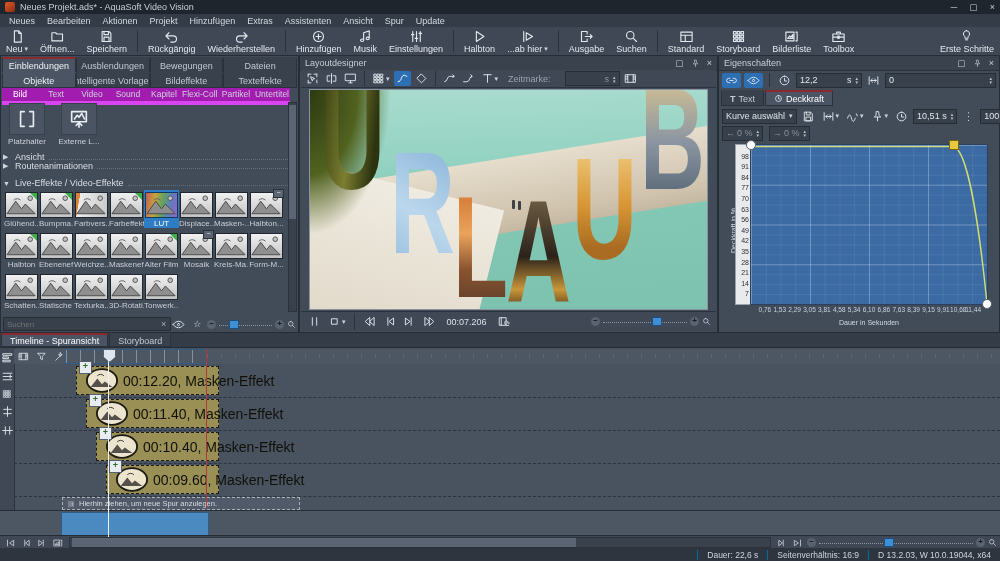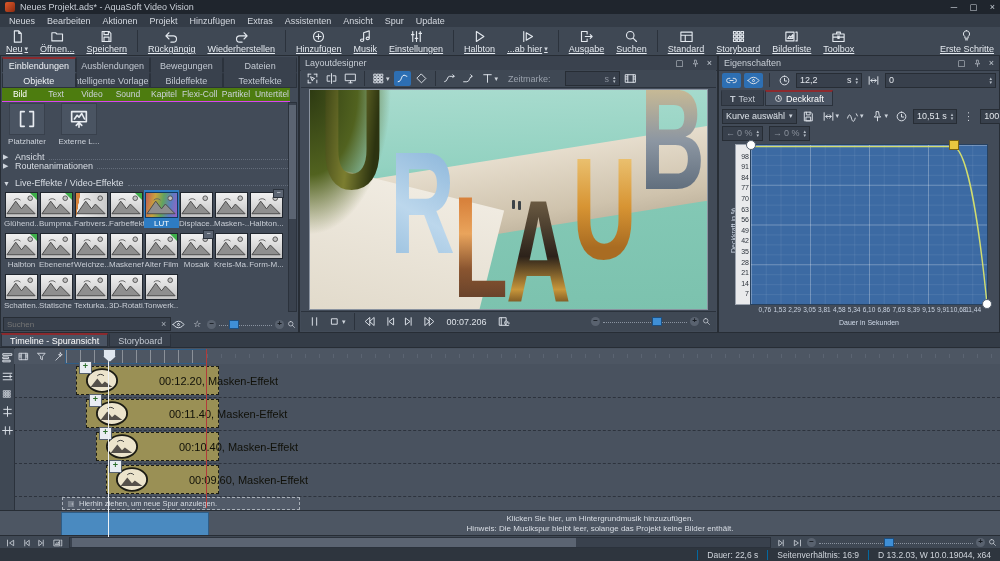--- a/index.html
+++ b/index.html
@@ -14,21 +14,21 @@
   .wincontrols span{cursor:default}
   .menubar{position:absolute;left:0;top:14px;right:0;height:13px;background:#343c47;
            display:flex;align-items:center;padding-left:3px;}
   .menu-item{padding:0 6px;color:#d4d9e0;}
   .toolbar{position:absolute;left:0;top:27px;right:0;height:28px;background:#3f4854;
            border-bottom:1px solid #272d35;display:flex;align-items:stretch;}
   .tgroup{display:flex;}
   .tsep{width:1px;background:#2b323c;margin:3px 4px;}
   .tbtn{display:flex;flex-direction:column;align-items:center;justify-content:space-between;
         padding:2px 6px 1px;color:#e4e9ef;white-space:nowrap;}
-  .tbtn .lbl{display:flex;align-items:center;gap:2px;font-size:9px;text-decoration:underline;}
+  .tbtn .lbl{display:flex;align-items:center;gap:2px;font-size:9px;}
   .arrow{font-size:7px;line-height:6px;color:#cfd5dd;}
   .helpbtn{margin-left:auto;}
   
   .panel{position:absolute;background:#424b58;border:1px solid #272d35;box-sizing:border-box;}
   .phead{height:14px;background:#3a424e;display:flex;align-items:center;padding:0 5px;
          color:#c7cdd5;font-size:9px;border-bottom:1px solid #2b323c;}
   .phead .picons{margin-left:auto;display:flex;gap:7px;align-items:center;color:#c7cdd5;}
   .field{display:inline-flex;align-items:center;gap:2px;background:#38404c;border:1px solid #272d35;
          height:13px;padding:0 3px;color:#e2e6ec;white-space:nowrap;}
   .field.disabled{color:#8a919c;}
@@ -36,22 +36,22 @@
   .ibtn{display:inline-flex;align-items:center;gap:1px;padding:0 2px;color:#dbe0e7;}
   .ibtn.blue{background:#2d6fb3;border-radius:2px;padding:1px 3px;}
   .vsep{width:1px;background:#2b323c;align-self:stretch;margin:1px 3px;}
   
   #leftpanel{left:0;top:55px;width:299px;height:278px;}
   .ltabs{position:absolute;left:1px;right:1px;display:flex;}
   .ltab{flex:1;display:flex;align-items:center;justify-content:center;background:#39414d;
         border:1px solid #2b323c;border-top:2px solid #39414d;color:#c3c9d2;height:13px;white-space:nowrap;overflow:hidden;}
   .ltab.active{background:#4a5463;color:#eef1f5;border-top:2px solid #8b2a2e;}
   .row2 .ltab.active{border-top:2px solid #4a5463;}
-  .lcats{position:absolute;left:1px;right:8px;top:32px;height:13px;display:flex;background:#4d7c0f;
-         border-bottom:1px solid #d946ef;}
+  .lcats{position:absolute;left:1px;right:8px;top:32px;height:13px;display:flex;background:#a21caf;
+         border-bottom:4px solid #d946ef;}
   .lcat{flex:1;text-align:center;line-height:13px;color:#ccd2da;white-space:nowrap;overflow:hidden;font-size:8.5px;}
   .lcat.active{color:#fff;}
   #lobjects{position:absolute;left:4px;top:47px;height:46px;display:flex;gap:8px;}
   .obj{display:flex;flex-direction:column;align-items:center;width:44px;color:#cdd3db;font-size:8px;}
   .obj .othumb{width:34px;height:30px;display:flex;align-items:center;justify-content:center;
                color:#e8ecf1;background:#4a5462;border:1px solid #39414d;margin-bottom:2px;}
   .lsection{position:absolute;left:2px;right:10px;height:12px;display:flex;align-items:center;gap:4px;
             color:#d9dee5;border-bottom:1px dotted #5b6univ575;}
   .lsection .leader{flex:1;border-bottom:1px dotted #636c7a;height:1px;margin-top:4px;}
   .tri{font-size:7px;color:#cfd5dd;width:8px;}
@@ -152,21 +152,21 @@
             display:flex;align-items:center;gap:3px;padding-left:2px;}
   .ruler{position:absolute;left:65px;top:1px;width:140px;height:13px;
          background:linear-gradient(#6aa5d4,#4a8ac0);border:1px solid #2f5d86;
          background-image:repeating-linear-gradient(90deg,rgba(255,255,255,.35) 0 1px,transparent 1px 14px);}
   .rulergray{position:absolute;left:207px;top:6px;right:4px;height:4px;
              background-image:repeating-linear-gradient(90deg,#5b6472 0 1px,transparent 1px 14px);}
   #tracks{position:absolute;left:14px;top:16px;right:0;height:132px;}
   .trackband{position:absolute;left:0;right:0;height:33px;border-bottom:1px dashed #2d333d;}
   .clip{position:absolute;height:29px;background:#9a9055;border:1px dashed #1c1c14;box-sizing:border-box;
         display:flex;align-items:center;gap:4px;color:#14120a;padding-left:8px;}
-  .clip .cl{font-size:11px;color:#101008;white-space:nowrap;margin-left:36px;}
+  .clip .cl{font-size:14px;color:#101008;white-space:nowrap;}
   .plusbtn{position:absolute;left:2px;top:-6px;width:11px;height:11px;background:#e9edf2;border:1px solid #55606e;
            color:#2c6f2c;font-weight:bold;font-size:9px;line-height:9px;text-align:center;}
   .newtrack{position:absolute;left:62px;top:149px;width:228px;height:11px;border:1px dashed #aab1ba;
             background:#515a68;color:#d6dbe2;font-size:7.5px;display:flex;align-items:center;gap:4px;padding:0 4px;}
   .redline{position:absolute;left:206px;top:1px;width:1px;height:159px;background:#b33a3a;}
   .playhead{position:absolute;left:108px;top:1px;width:1px;height:188px;background:#eef2f6;z-index:5;}
   .phmark{position:absolute;left:103px;top:1px;width:11px;height:11px;background:#dfe6ee;border:1px solid #55606e;
           clip-path:polygon(0 0,100% 0,100% 55%,50% 100%,0 55%);z-index:6;}
   #musicrow{position:absolute;left:0;top:510px;right:0;height:25px;background:#4d5663;border-top:1px solid #272d35;}
   .musicclip{position:absolute;left:61px;top:1px;width:146px;height:23px;background:#4a8ac0;border:1px solid #2f5d86;}
@@ -1114,24 +1114,20 @@
         </span>
       <span>Hierhin ziehen, um neue Spur anzulegen.</span>
     </div>
     <div class="redline"></div>
     <div class="phmark"></div>
     <div class="playhead"></div>
   </div>
 
   <div id="musicrow">
     <div class="musicclip"></div>
-    <div class="musichint">
-      <div>Klicken Sie hier, um Hintergrundmusik hinzuzufügen.</div>
-      <div>Hinweis: Die Musikspur bleibt leer, solange das Projekt keine Bilder enthält.</div>
-    </div>
   </div>
 
   <div id="hscroll">
     <span class="ibtn">
         <svg viewBox="0 0 24 24" width="10" height="10" fill="none" stroke="currentColor" stroke-width="1.8" stroke-linecap="round" stroke-linejoin="round">
           <path d="M6 5v14 M20 6l-9 6 9 6z"></path>
         </svg>
       </span>
     <span class="ibtn">
         <svg viewBox="0 0 24 24" width="10" height="10" fill="none" stroke="currentColor" stroke-width="1.8" stroke-linecap="round" stroke-linejoin="round">

